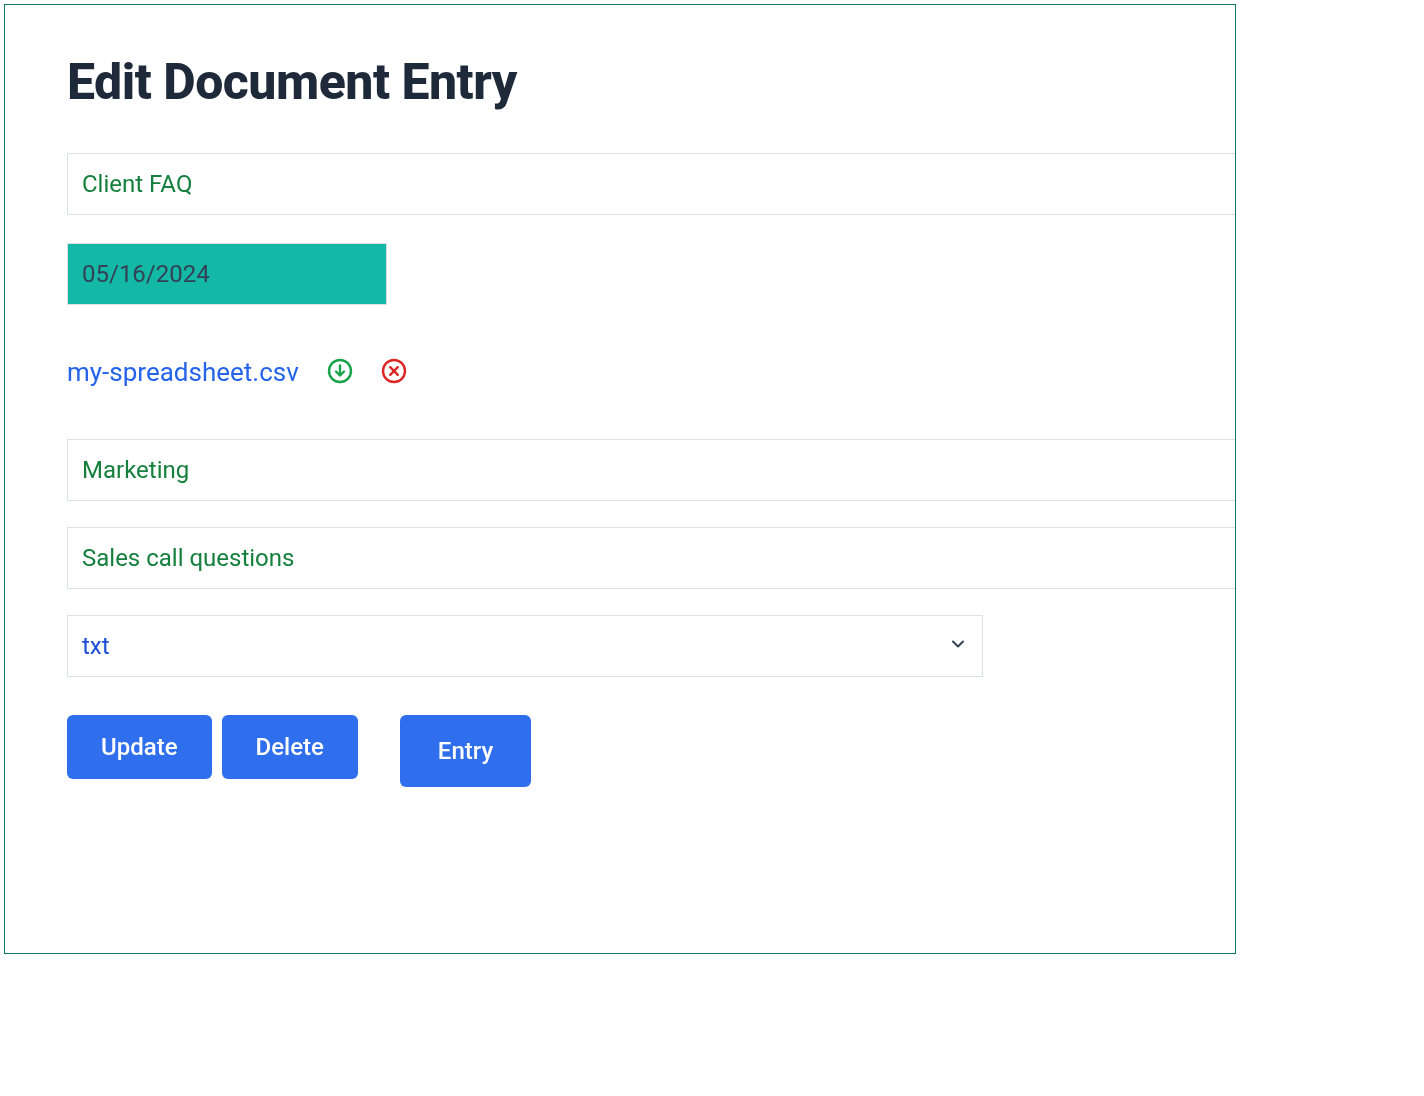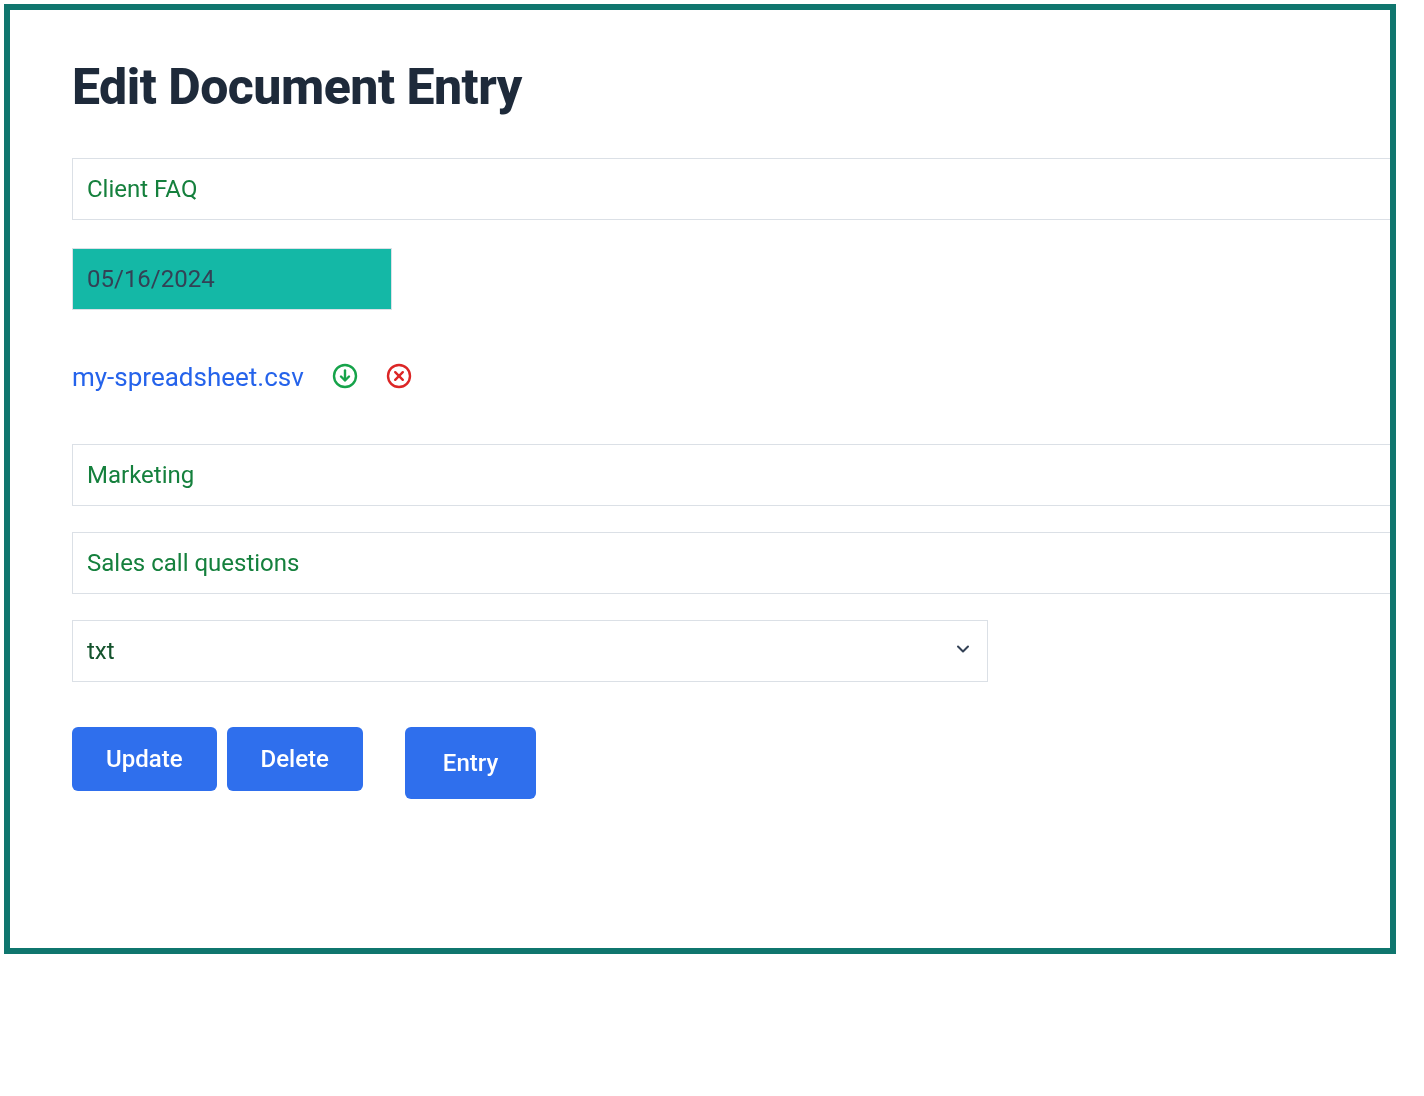--- a/index.html
+++ b/index.html
@@ -6,22 +6,22 @@
       box-sizing: border-box;
       margin: 0;
       padding: 0;
     }
     body {
       font-family: -apple-system, BlinkMacSystemFont, "Segoe UI", Roboto, "Helvetica Neue", Arial, sans-serif;
       background: #fff;
       color: #1e293b;
     }
     .container {
-      border: 6px solid #0f766e;
-      width: 1392px;
+      border: 1px solid #0f766e;
+      width: 1232px;
       height: 950px;
       margin: 4px;
       padding: 48px 0 48px 62px;
       overflow: hidden;
     }
     h1.page-title {
       font-size: 50px;
       font-weight: 800;
       color: #1e2a3a;
       letter-spacing: -0.5px;
@@ -74,21 +74,21 @@
       justify-content: center;
     }
     .select-wrap {
       position: relative;
       width: 916px;
     }
     .select-input {
       width: 100%;
       font-size: 24px;
       font-family: inherit;
-      color: #14532d;
+      color: #1d4ed8;
       border: 1px solid #dbe0e6;
       background: #fff;
       padding: 16px 44px 16px 14px;
       outline: none;
       appearance: none;
       -webkit-appearance: none;
       -moz-appearance: none;
       cursor: pointer;
     }
     .select-chevron {
@@ -107,21 +107,20 @@
     .btn {
       font-size: 24px;
       font-family: inherit;
       font-weight: 500;
       color: #fff;
       background: #2f6fed;
       border: none;
       border-radius: 6px;
       padding: 18px 34px;
       cursor: pointer;
-      margin-top: 7px;
     }
     .btn-delete {
       margin-left: 32px;
       padding: 22px 38px;
     }
     .gap-lg {
       margin-bottom: 26px;
     }
   </style>
 </head>

